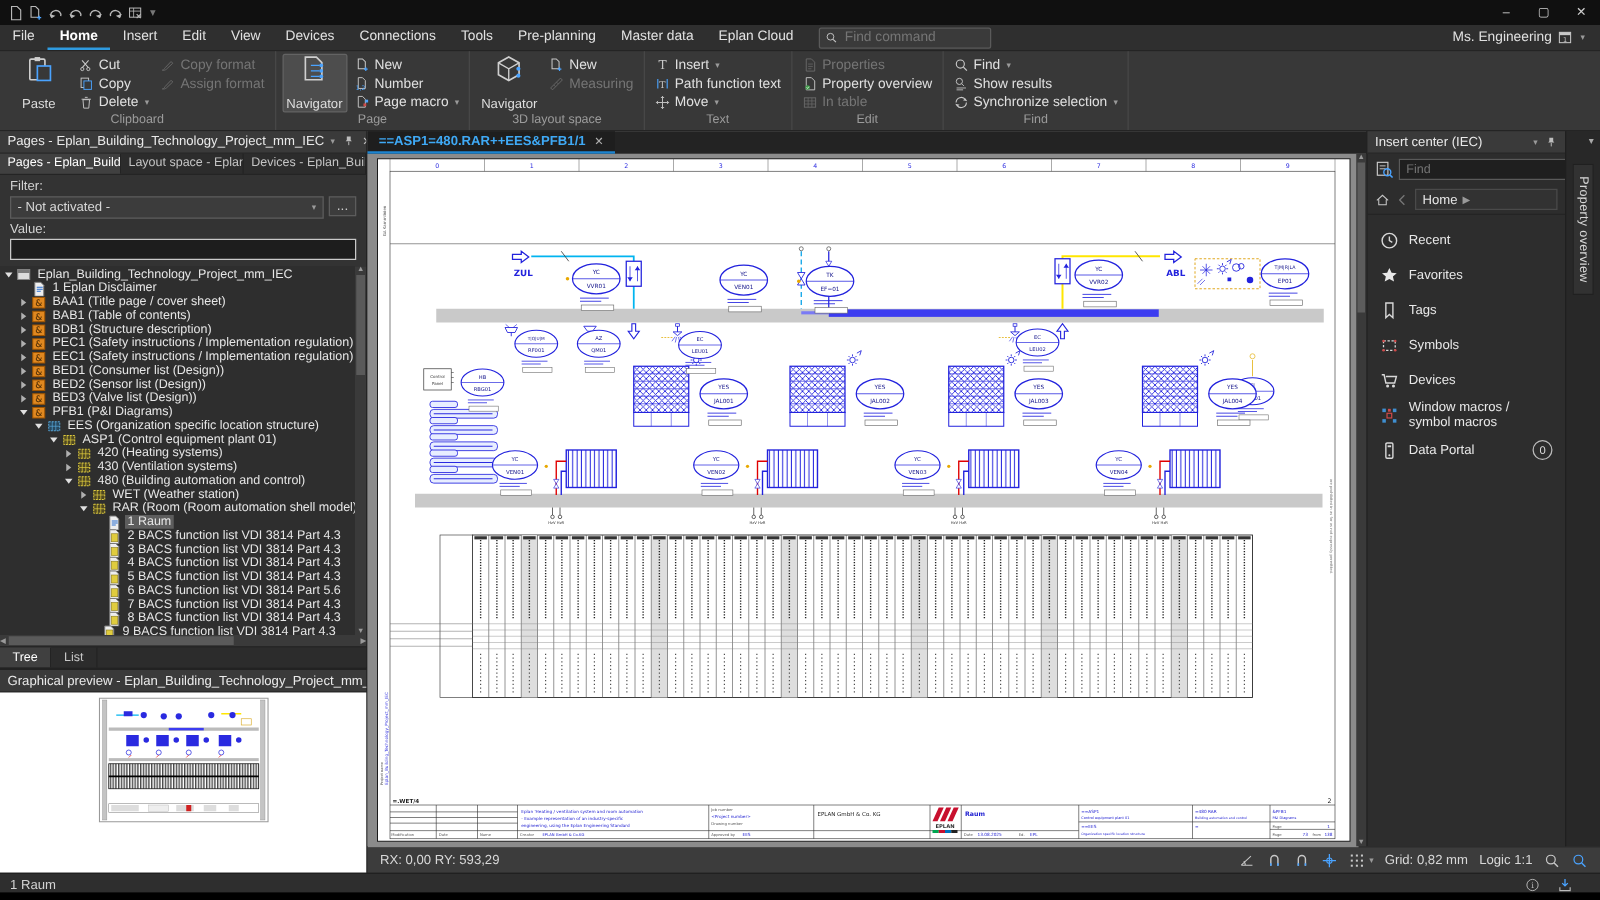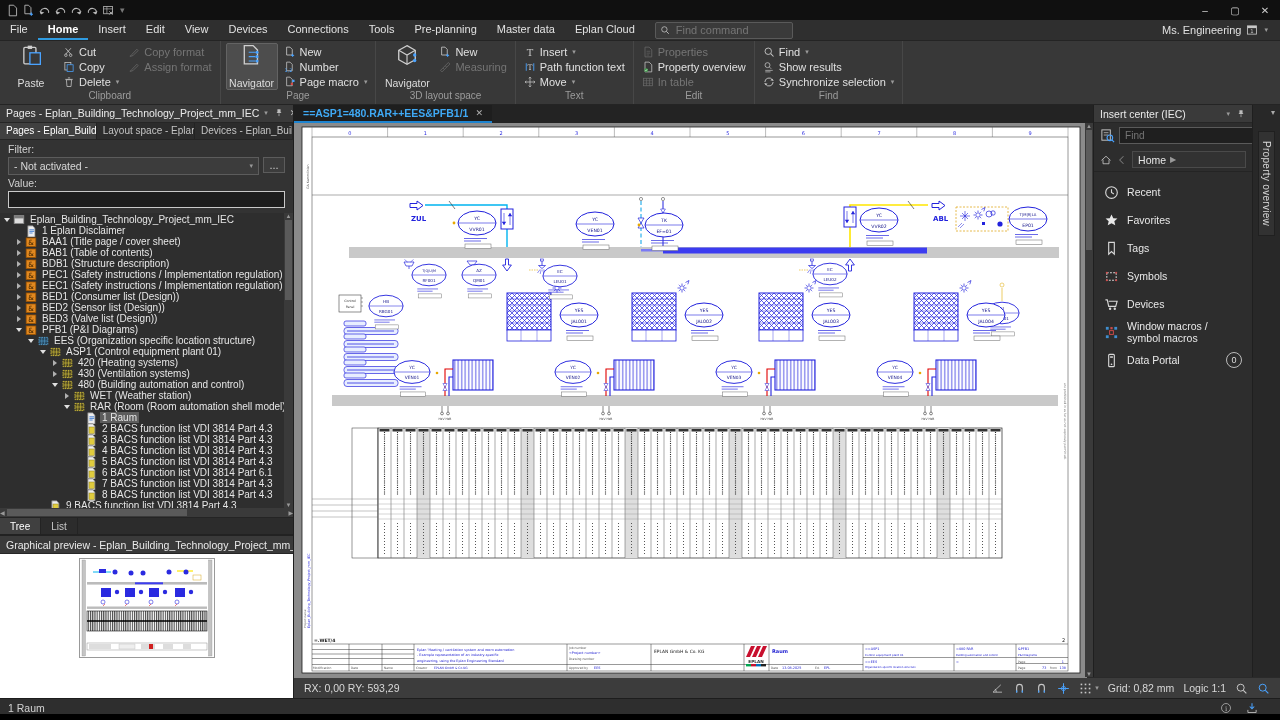--- a/index.html
+++ b/index.html
@@ -786,39 +786,39 @@
                 <rect x="4.5" y="5" width="6.5" height="8" fill="#e0cc3e" stroke="#8a7a1a" stroke-width="0.6"></rect>
               </svg>
               <span class="lbl">5 BACS function list VDI 3814 Part 4.3</span>
             </div>
             <div class="tree-row" style="padding-left: 75px;">
               <span class="exp "></span>
               <svg class="ticon" viewBox="0 0 14 15">
                 <path d="M3 1h6l3 3v11H3z" fill="#eee" stroke="#777"></path>
                 <rect x="4.5" y="5" width="6.5" height="8" fill="#e0cc3e" stroke="#8a7a1a" stroke-width="0.6"></rect>
               </svg>
-              <span class="lbl">6 BACS function list VDI 3814 Part 6.1</span>
+              <span class="lbl">6 BACS function list VDI 3814 Part 5.6</span>
             </div>
             <div class="tree-row" style="padding-left: 75px;">
               <span class="exp "></span>
               <svg class="ticon" viewBox="0 0 14 15">
                 <path d="M3 1h6l3 3v11H3z" fill="#eee" stroke="#777"></path>
                 <rect x="4.5" y="5" width="6.5" height="8" fill="#e0cc3e" stroke="#8a7a1a" stroke-width="0.6"></rect>
               </svg>
               <span class="lbl">7 BACS function list VDI 3814 Part 4.3</span>
             </div>
             <div class="tree-row" style="padding-left: 75px;">
               <span class="exp "></span>
               <svg class="ticon" viewBox="0 0 14 15">
                 <path d="M3 1h6l3 3v11H3z" fill="#eee" stroke="#777"></path>
                 <rect x="4.5" y="5" width="6.5" height="8" fill="#e0cc3e" stroke="#8a7a1a" stroke-width="0.6"></rect>
               </svg>
               <span class="lbl">8 BACS function list VDI 3814 Part 4.3</span>
             </div>
-            <div class="tree-row" style="padding-left: 39px;">
+            <div class="tree-row" style="padding-left: 39px; margin-left: 32px;">
               <span class="exp "></span>
               <svg class="ticon" viewBox="0 0 14 15">
                 <path d="M3 1h6l3 3v11H3z" fill="#eee" stroke="#777"></path>
                 <rect x="4.5" y="5" width="6.5" height="8" fill="#e0cc3e" stroke="#8a7a1a" stroke-width="0.6"></rect>
               </svg>
               <span class="lbl">9 BACS function list VDI 3814 Part 4.3</span>
             </div>
           </div>
         <div class="tree-vscroll">
             <span>▲</span>

